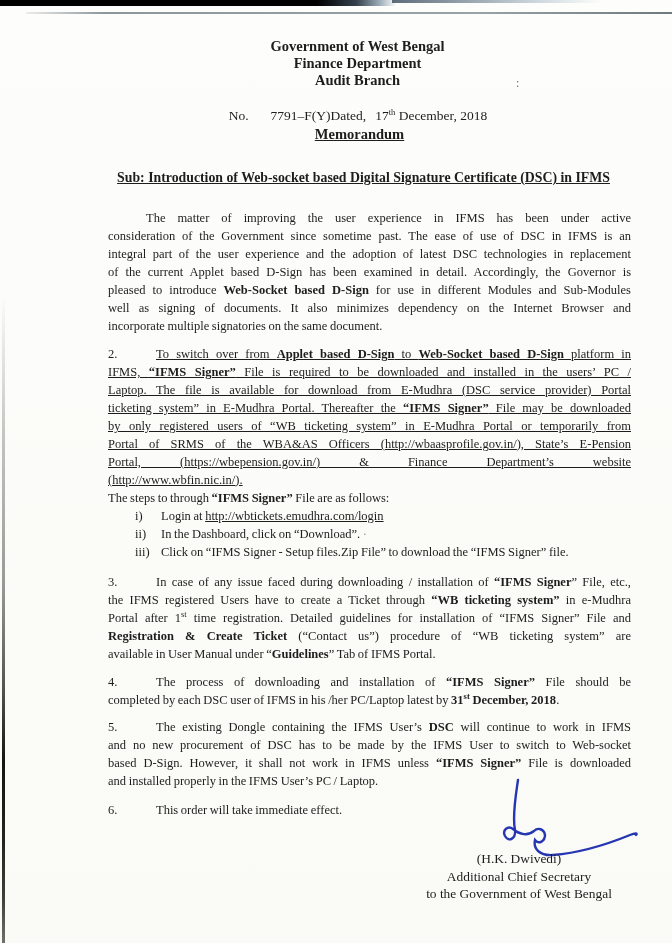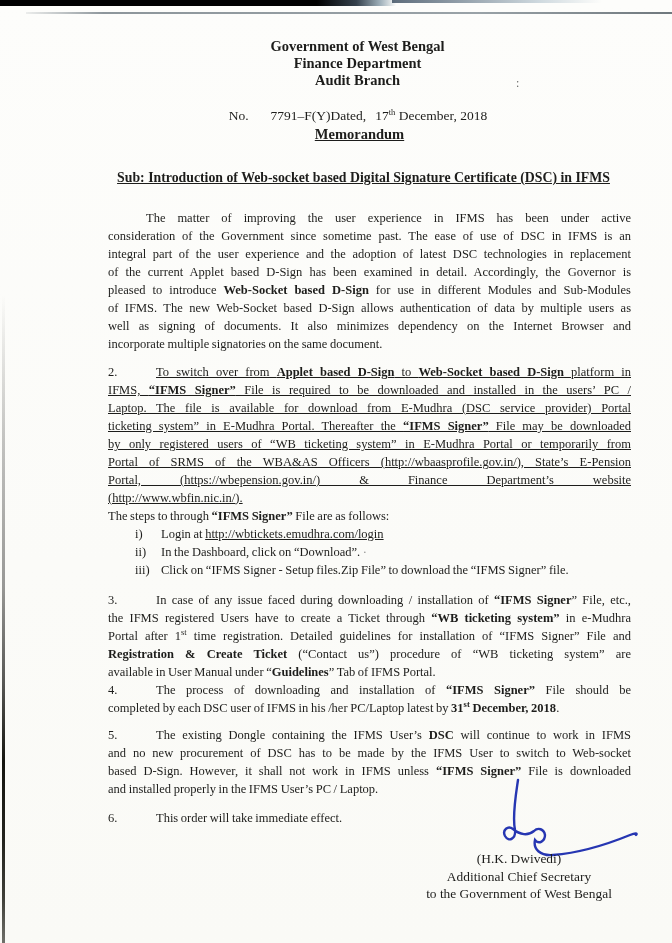--- a/index.html
+++ b/index.html
@@ -25,21 +25,21 @@
   .no-gap{display:inline-block;width:22px;}
   .date-gap{display:inline-block;width:9px;}
   .memo-title{text-align:center;font-weight:bold;text-decoration:underline;font-size:14.5px;position:relative;left:-10px;}
   .subject{margin-top:26px;text-align:center;font-weight:bold;text-decoration:underline;font-size:13.8px;position:relative;left:-6px;white-space:nowrap;}
   sup,.sup{font-size:8.5px;vertical-align:5px;line-height:0;}
   
   #doc-body .block:nth-child(1){margin-top:22px;}
   #doc-body .block:nth-child(2){margin-top:10px;text-decoration:underline;}
   #doc-body .block:nth-child(3){margin-top:0;}
   #doc-body .block:nth-child(4){margin-top:12px;}
-  #doc-body .block:nth-child(5){}
+  #doc-body .block:nth-child(5){margin-top:10px;}
   #doc-body .block:nth-child(6){margin-top:9px;}
   #doc-body .block:nth-child(7){margin-top:11px;}
   .line{white-space:nowrap;word-spacing:-0.5px;}
   .para .line{text-align:justify;text-align-last:justify;-moz-text-align-last:justify;text-justify:inter-word;}
   .para .line.last{text-align-last:left;-moz-text-align-last:left;}
   .steps .line{text-align:left;}
   .b{font-weight:bold;}
   .u{text-decoration:underline;}
   .f{opacity:.5;}
   .ind{display:inline-block;width:38px;}
@@ -77,21 +77,20 @@
 
     <div class="subject">Sub: Introduction of Web-socket based Digital Signature Certificate (DSC) in IFMS</div>
 
     <div id="doc-body">
         <div class="block para">
           <div class="line"><span class="ind"></span><span>The matter of improving the user experience in IFMS has been under active</span></div>
           <div class="line"><span>consideration of the Government since sometime past. The ease of use of DSC in IFMS is an</span></div>
           <div class="line"><span>integral part of the user experience and the adoption of latest DSC technologies in replacement</span></div>
           <div class="line"><span>of the current Applet based D-Sign has been examined in detail. Accordingly, the Governor is</span></div>
           <div class="line"><span>pleased to introduce </span><span class="b">Web-Socket based D-Sign</span><span> for use in different Modules and Sub-Modules</span></div>
-          <div class="line"><span>of IFMS. The new Web-Socket based D-Sign allows authentication of data by multiple users as</span></div>
           <div class="line"><span>well as signing of documents. It also minimizes dependency on the Internet Browser and</span></div>
           <div class="line last"><span>incorporate multiple signatories on the same document.</span></div>
         </div>
         <div class="block para">
           <div class="line"><span class="num">2.</span><span>To switch over from </span><span class="b">Applet based D-Sign</span><span> to </span><span class="b">Web-Socket based D-Sign</span><span> platform in</span></div>
           <div class="line"><span>IFMS, </span><span class="b">“IFMS Signer”</span><span> File is required to be downloaded and installed in the users’ PC /</span></div>
           <div class="line"><span>Laptop. The file is available for download from E-Mudhra (DSC service provider) Portal</span></div>
           <div class="line"><span>ticketing system” in E-Mudhra Portal. Thereafter the </span><span class="b">“IFMS Signer”</span><span> File may be downloaded</span></div>
           <div class="line"><span>by only registered users of “WB ticketing system” in E-Mudhra Portal or temporarily from</span></div>
           <div class="line"><span>Portal of SRMS of the WBA&amp;AS Officers (</span><span class="u">http://wbaasprofile.gov.in/</span><span>), State’s E-Pension</span></div>

